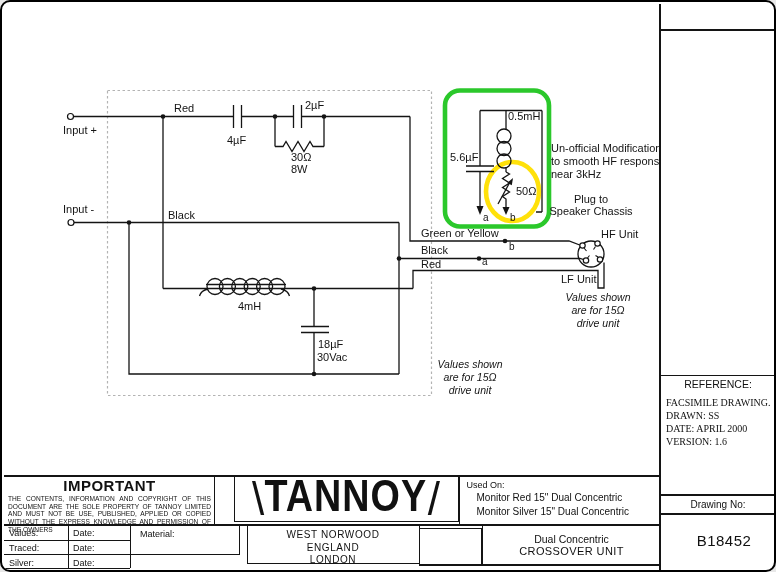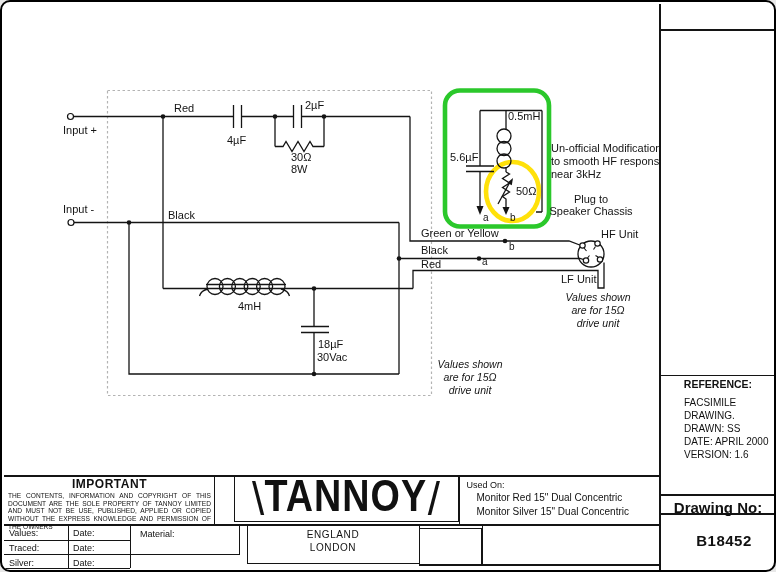--- a/index.html
+++ b/index.html
@@ -10,29 +10,29 @@
   }
   .abs{position:absolute;}
   .ln{position:absolute; background:#141414;}
   svg text{font-family:"Liberation Sans", sans-serif; fill:#141414;}
   svg .lbl{font-size:11px;}
   svg .lbl-s{font-size:10px;}
   svg .ital{font-size:10.5px; font-style:italic;}
   svg .mid{text-anchor:middle;}
   .box{position:absolute; box-sizing:border-box; border:1.5px solid #141414;}
   .cell-label{font-size:9px; padding:2px 0 0 4px;}
-  .small-head{font-size:12px; text-align:center; font-weight:bold; letter-spacing:0.5px;}
+  .small-head{font-size:15px; text-align:center; font-weight:bold; letter-spacing:0.5px;}
   .legal{font-size:6.6px; line-height:7.7px; text-align:justify; padding:1px 3px 0 3px;}
   .addr{font-size:10px; line-height:12.6px; text-align:center; letter-spacing:0.6px;}
   .logo-wrap{display:flex; align-items:center; justify-content:center; height:100%;}
   .logo-slash{font-size:44px; font-weight:400; line-height:1; transform:scaleY(1.05);}
   .logo-name{font-size:37px; font-weight:bold; letter-spacing:1px; line-height:1;
              transform:scale(1.02,1.18); margin:0 2px; padding-bottom:4px;}
-  .ref-lines{font-size:10px; line-height:13px; padding-left:24px;}
-  .ctr{text-align:center;font-weight:bold;}
+  .ref-lines{font-size:10px; line-height:13px; padding-left:6px;font-family:Liberation Serif, serif;}
+  .ctr{text-align:center;}
 </style>
 </head>
 <body>
 
 <div class="page">
 
   <svg class="abs" style="left:0;top:0;" width="658" height="474" viewBox="0 0 658 474">
 
     <rect x="105.5" y="88.5" width="324" height="305" fill="none" stroke="#b3b3b3" stroke-width="1.2" stroke-dasharray="2.5,2.5"></rect>
 
@@ -200,48 +200,51 @@
 
   <div class="abs" style="left:231.5px; top:474px; width:225px; height:46px; border-left:1.5px solid #141414; border-right:1.5px solid #141414; border-bottom:1.5px solid #141414; box-sizing:border-box;">
     <div class="logo-wrap">
       <span class="logo-slash">\</span>
       <span class="logo-name">TANNOY</span>
       <span class="logo-slash">/</span>
     </div>
   </div>
 
   <div class="abs addr" style="left:244.5px; top:524px; width:173px; height:38px; border-left:1.5px solid #141414; border-right:1.5px solid #141414; border-bottom:1.5px solid #141414; box-sizing:border-box; padding-top:3px;">
+    <div>WEST NORWOOD</div>
     <div>ENGLAND</div>
     <div>LONDON</div>
   </div>
 
   <div class="abs" style="left:456.5px; top:474px; width:201px; height:49px; border-left:1.5px solid #141414; box-sizing:border-box;">
     <div style="font-size:9px; padding:4px 10px 1px 7px;">Used On:</div>
     <div style="font-size:10px; padding-left:17px; line-height:13.5px;">
       <div>Monitor Red 15" Dual Concentric</div>
       <div>Monitor Silver 15" Dual Concentric</div>
     </div>
   </div>
 
   <div class="box" style="left:417px; top:526px; width:63px; height:37px;">
     
     
     
   </div>
 
   <div class="abs" style="left:479.5px; top:523px; width:179px; height:40px; border-left:1.5px solid #141414; border-bottom:1.5px solid #141414; box-sizing:border-box; padding-top:8px;">
+    <div class="ctr" style="font-size:10.5px;">Dual Concentric</div>
+    <div class="ctr" style="font-size:11px; letter-spacing:0.4px;">CROSSOVER UNIT</div>
   </div>
   <div class="ln" style="left:417px; top:562px; width:241px; height:1.6px;"></div>
 
   <div class="abs" style="left:658px; top:376px; width:116px;">
     <div class="ctr" style="font-size:10.5px; margin-bottom:6px;">REFERENCE:</div>
     <div class="ref-lines">
       <div>FACSIMILE DRAWING.</div>
       <div>DRAWN: SS</div>
       <div>DATE: APRIL 2000</div>
       <div>VERSION: 1.6</div>
     </div>
   </div>
 
-  <div class="abs ctr" style="left:658px; top:497px; width:116px; font-size:15px;">Drawing No:</div>
+  <div class="abs ctr" style="left:658px; top:497px; width:116px; font-size:10px;">Drawing No:</div>
   <div class="abs ctr" style="left:658px; top:530px; width:128px; font-size:15px; letter-spacing:0.5px;">B18452</div>
 
 </div>
 
 </body></html>

